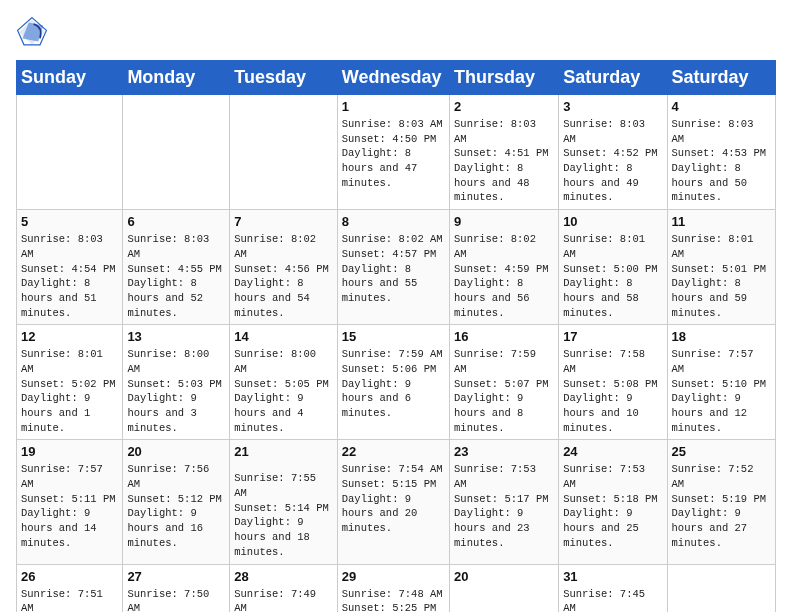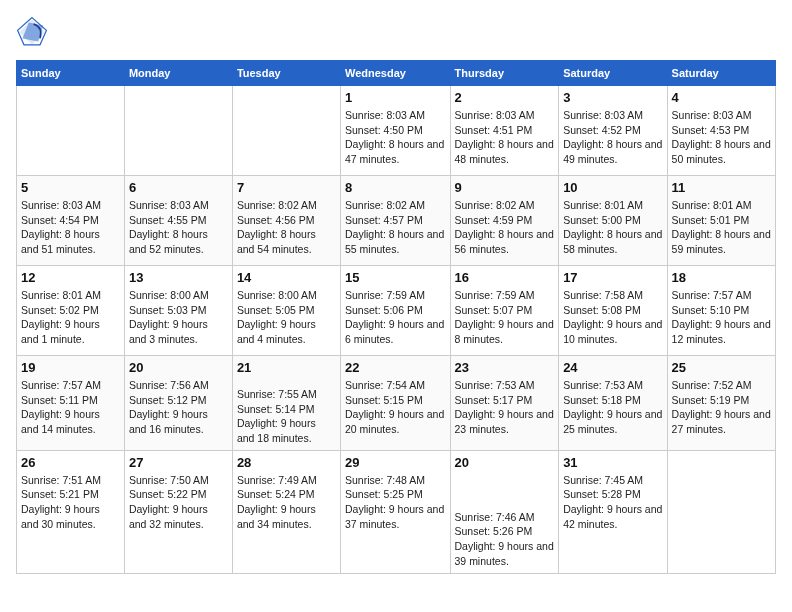--- a/index.html
+++ b/index.html
@@ -40,21 +40,21 @@
     table {
       width: 100%;
       border-collapse: collapse;
       font-size: 11px;
     }
     thead tr th {
       background-color: #2563c7;
       color: #fff;
       padding: 6px 4px;
       text-align: left;
-      font-size: 11px;
+      font-size: 18px;
       font-weight: bold;
       border: 1px solid #2563c7;
     }
     tbody tr td {
       border: 1px solid #ccc;
       vertical-align: top;
       padding: 4px;
       width: 113px;
       min-height: 80px;
       height: 90px;
@@ -62,20 +62,21 @@
     .day-num {
       font-size: 13px;
       font-weight: bold;
       margin-bottom: 3px;
       color: #111;
     }
     .day-info {
       font-size: 10.5px;
       color: #222;
       line-height: 1.4;
+      font-family: Liberation Mono, monospace;
     }
     .empty-cell {
       background: #f9f9f9;
     }
     tbody tr:nth-child(even) td {
       background: #fafafa;
     }
     tbody tr:nth-child(odd) td {
       background: #fff;
     }

